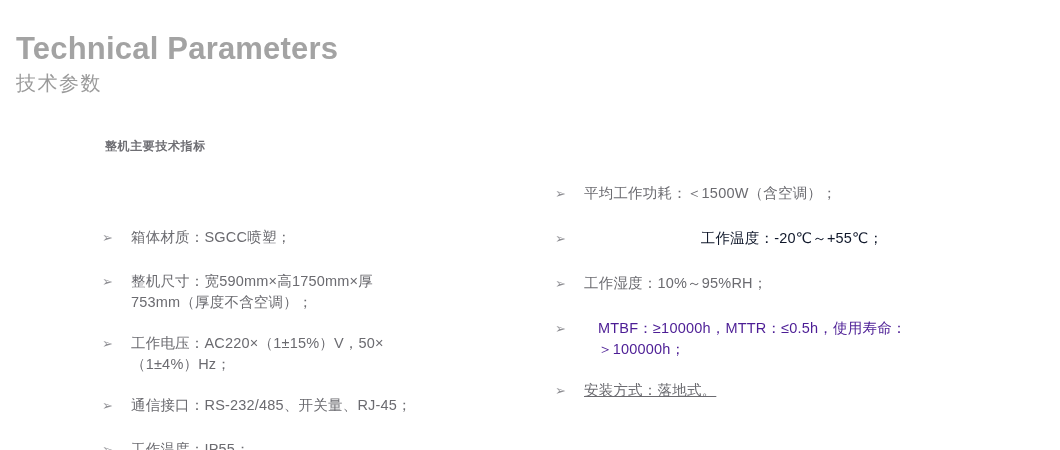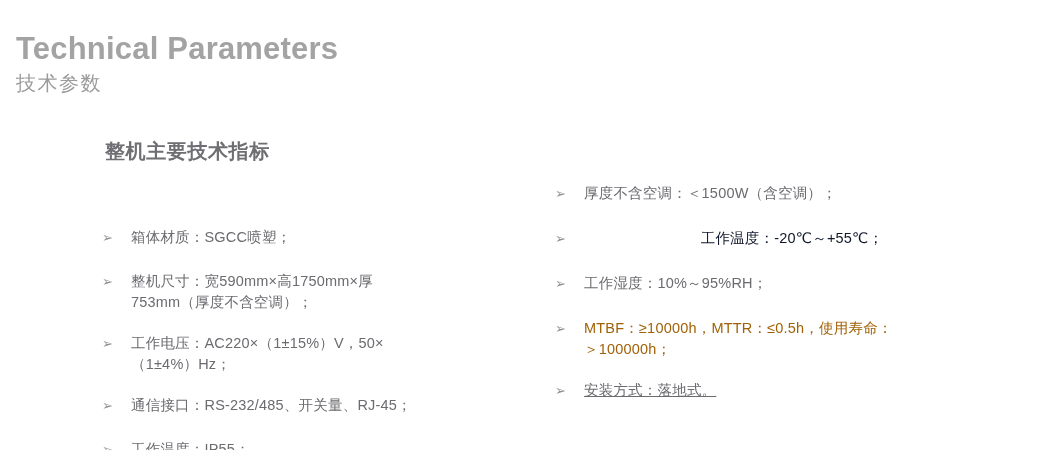--- a/index.html
+++ b/index.html
@@ -42,21 +42,21 @@
     line-height: 1.35;
     margin: 0;
     margin-top: 4px;
   }
 
   
   .section-heading {
     position: absolute;
     top: 138px;
     left: 105px;
-    font-size: 20px;
+    font-size: 12px;
     font-weight: bold;
     color: #6e6e73;
     letter-spacing: 0.6px;
   }
 
   
   .spec-columns {
     position: absolute;
     top: 183px;
     left: 0;
@@ -132,33 +132,33 @@
         <span class="spec-text" style="color: rgb(107, 107, 112);">通信接口：RS-232/485、开关量、RJ-45；</span>
       </div>
       <div class="spec-item">
         <span class="bullet-icon" style="color: rgb(141, 141, 146);">➢</span>
         <span class="spec-text" style="color: rgb(107, 107, 112);">工作温度：IP55；</span>
       </div>
     </div>
   <div class="spec-col right">
       <div class="spec-item">
         <span class="bullet-icon" style="color: rgb(141, 141, 146);">➢</span>
-        <span class="spec-text" style="color: rgb(107, 107, 112);">厚度不含空调：＜1500W（含空调）；</span>
+        <span class="spec-text" style="color: rgb(107, 107, 112);">平均工作功耗：＜1500W（含空调）；</span>
       </div>
       <div class="spec-item">
         <span class="bullet-icon" style="color: rgb(141, 141, 146);">➢</span>
         <span class="spec-text" style="color: #0f172a; text-align: center;">工作温度：-20℃～+55℃；</span>
       </div>
       <div class="spec-item">
         <span class="bullet-icon" style="color: rgb(141, 141, 146);">➢</span>
         <span class="spec-text" style="color: rgb(107, 107, 112);">工作湿度：10%～95%RH；</span>
       </div>
       <div class="spec-item two-line">
         <span class="bullet-icon" style="color: rgb(141, 141, 146);">➢</span>
-        <span class="spec-text" style="color: #a16207;">MTBF：≥10000h，MTTR：≤0.5h，使用寿命：
+        <span class="spec-text" style="color: #4c1d95; margin-left: 14px;">MTBF：≥10000h，MTTR：≤0.5h，使用寿命：
  ＞100000h；</span>
       </div>
       <div class="spec-item">
         <span class="bullet-icon" style="color: rgb(141, 141, 146);">➢</span>
         <span class="spec-text" style="color: rgb(107, 107, 112); text-decoration: underline;">安装方式：落地式。</span>
       </div>
     </div>
 </div>
 
 </body></html>

